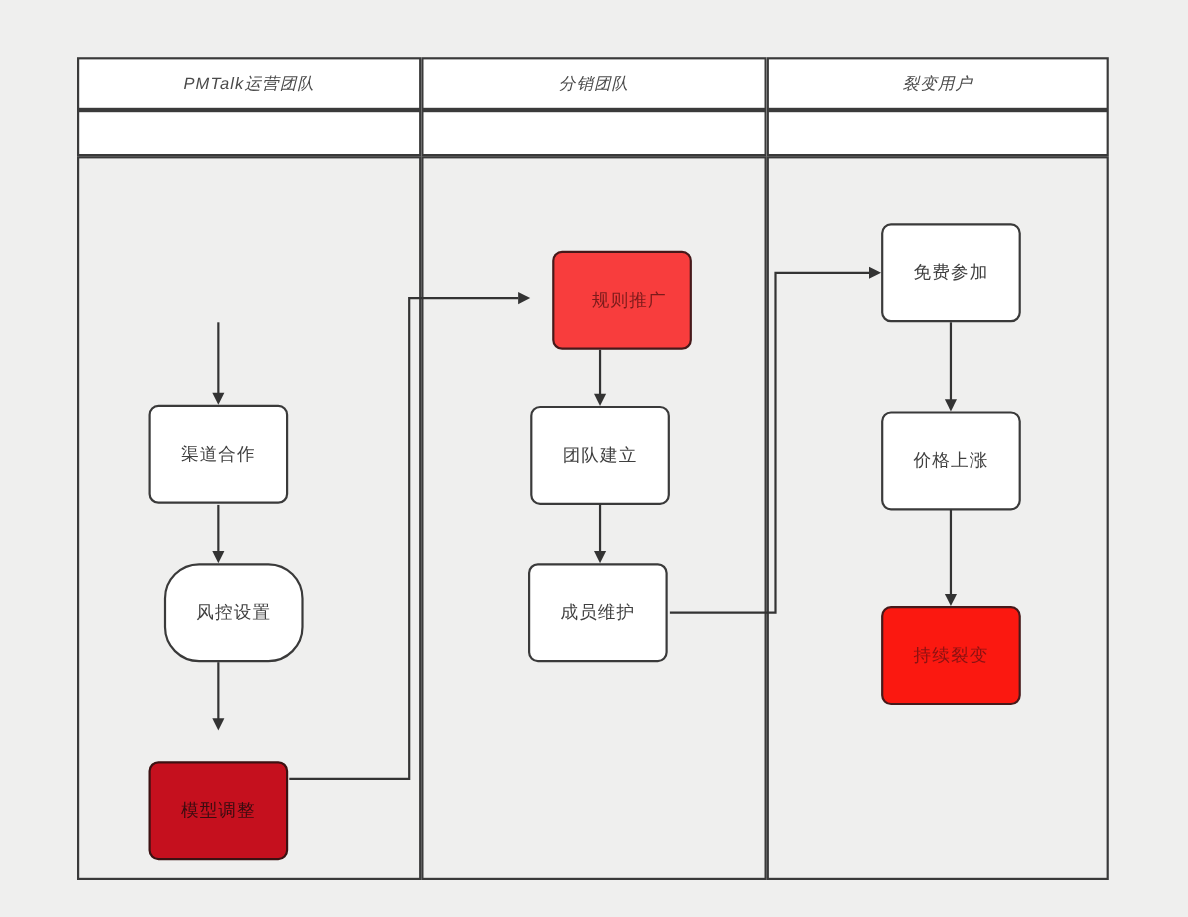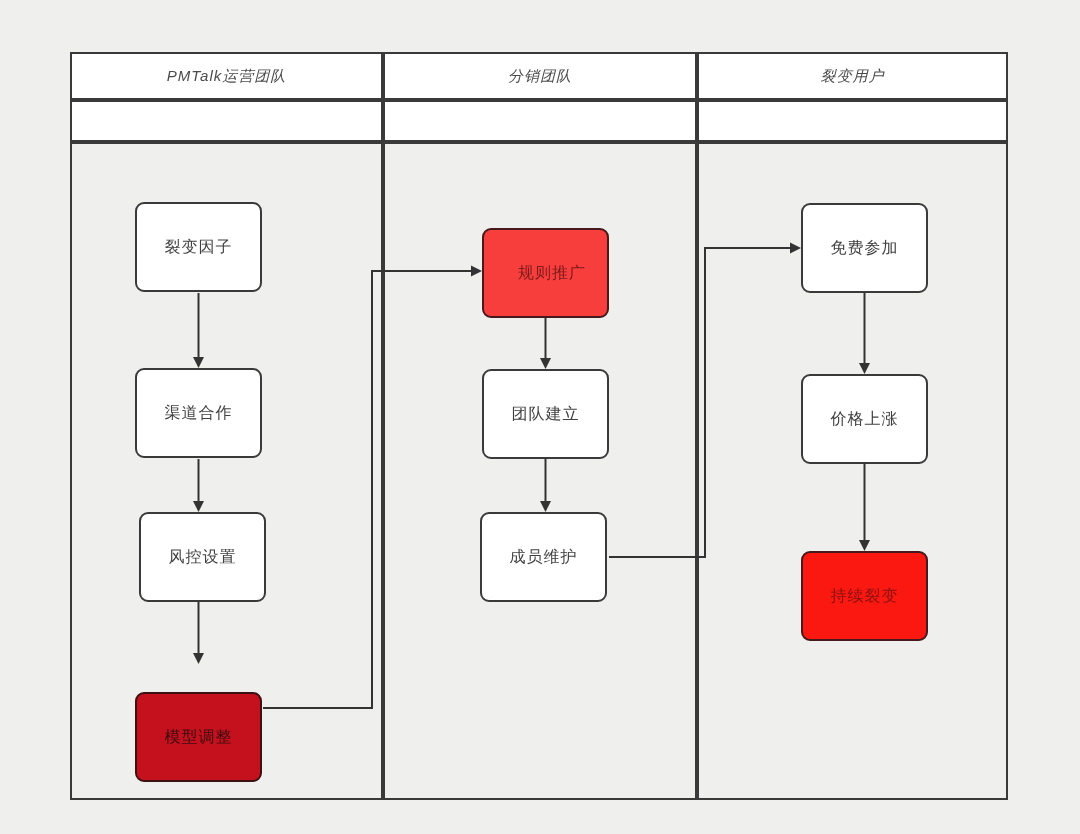--- a/index.html
+++ b/index.html
@@ -71,26 +71,25 @@
   <div class="cell header" style="left:697px; top:52px; width:311px; height:48px;">裂变用户</div>
 
   <div class="cell subrow" style="left:70px; top:100px; width:313px; height:42px;"></div>
   <div class="cell subrow" style="left:383px; top:100px; width:314px; height:42px;"></div>
   <div class="cell subrow" style="left:697px; top:100px; width:311px; height:42px;"></div>
 
   <div class="cell body" style="left:70px; top:142px; width:313px; height:658px;"></div>
   <div class="cell body" style="left:383px; top:142px; width:314px; height:658px;"></div>
   <div class="cell body" style="left:697px; top:142px; width:311px; height:658px;"></div>
 
-  <div class="node" style="left:135px; top:202px;">裂变因子</div>
   <div class="node" style="left:135px; top:368px;">渠道合作</div>
-  <div class="node" style="left:139px; top:512px;">风控设置</div>
+  <div class="node" style="left:149px; top:512px;border-radius:32px;">风控设置</div>
   <div class="node red-dark" style="left:135px; top:664px;">模型调整</div>
 
-  <div class="node red-bright" style="left:482px; top:228px;padding-left:13px;">规则推广</div>
+  <div class="node red-bright" style="left:502px; top:228px;padding-left:13px;">规则推广</div>
   <div class="node" style="left:482px; top:369px;">团队建立</div>
   <div class="node" style="left:480px; top:512px;">成员维护</div>
 
   <div class="node" style="left:801px; top:203px;">免费参加</div>
   <div class="node" style="left:801px; top:374px;">价格上涨</div>
   <div class="node red-pure" style="left:801px; top:551px;">持续裂变</div>
 
   <svg class="wires" viewBox="0 0 1080 834">
 
     <path d="M198.5 293 L198.5 358"></path>

